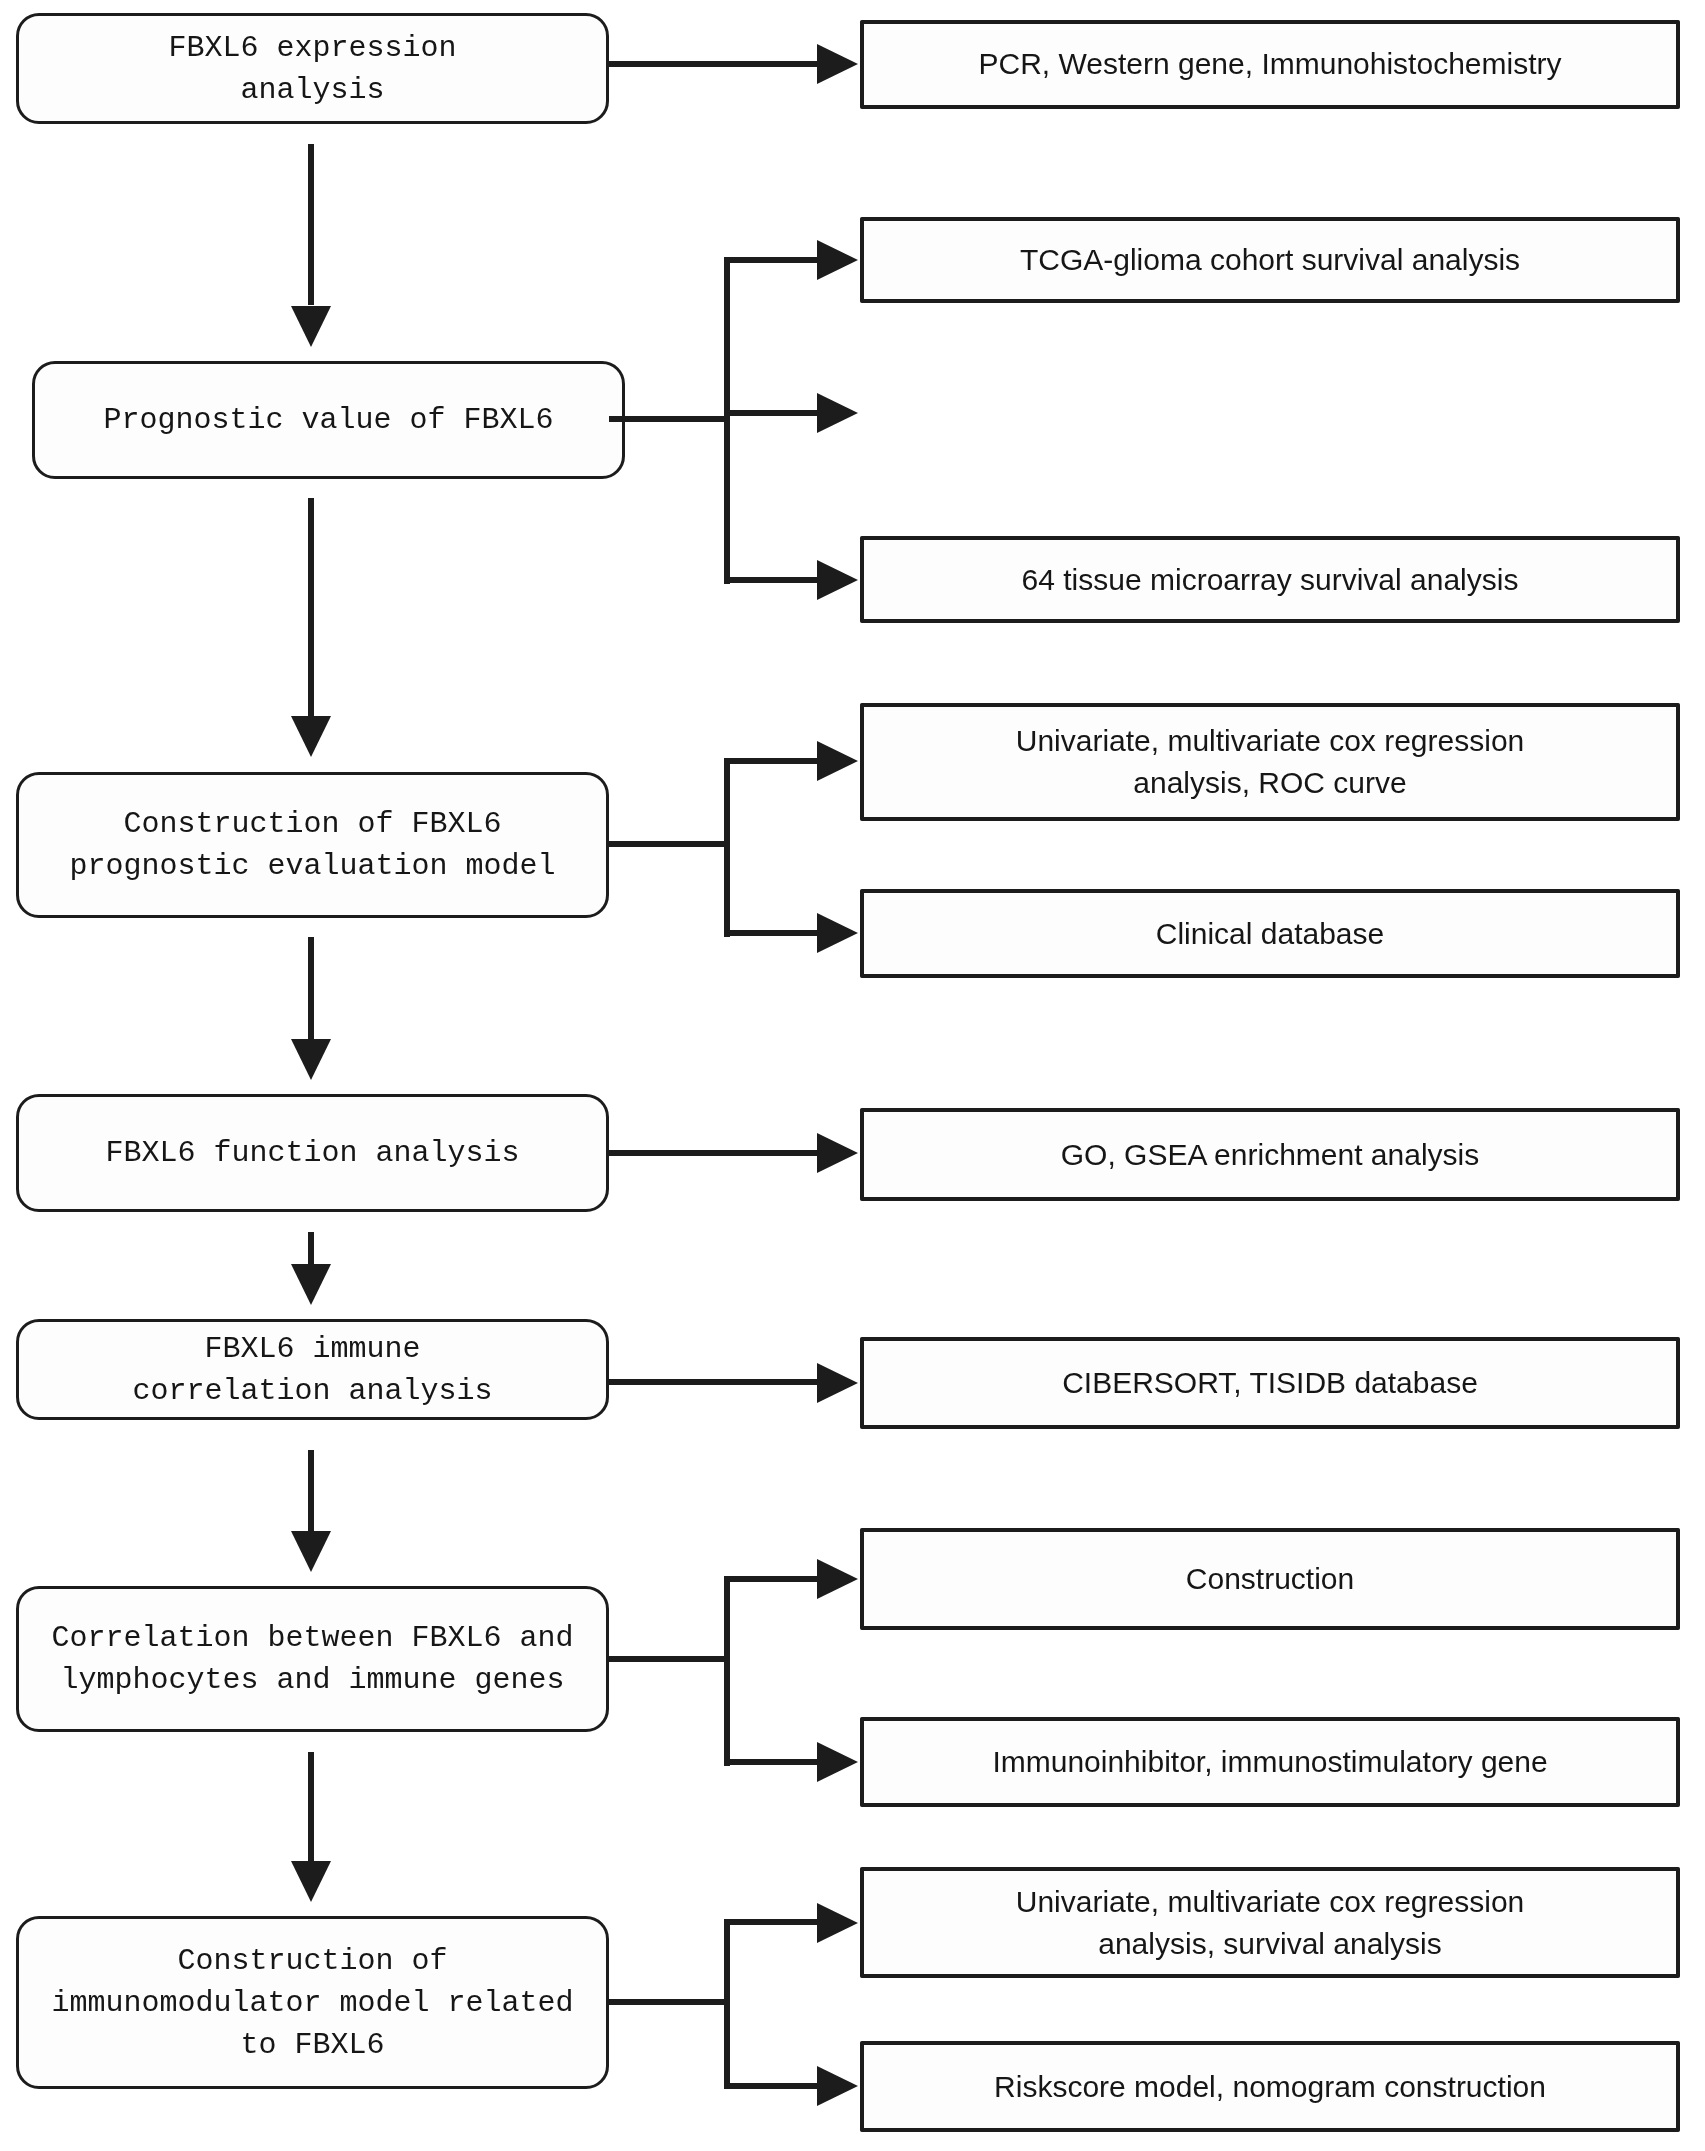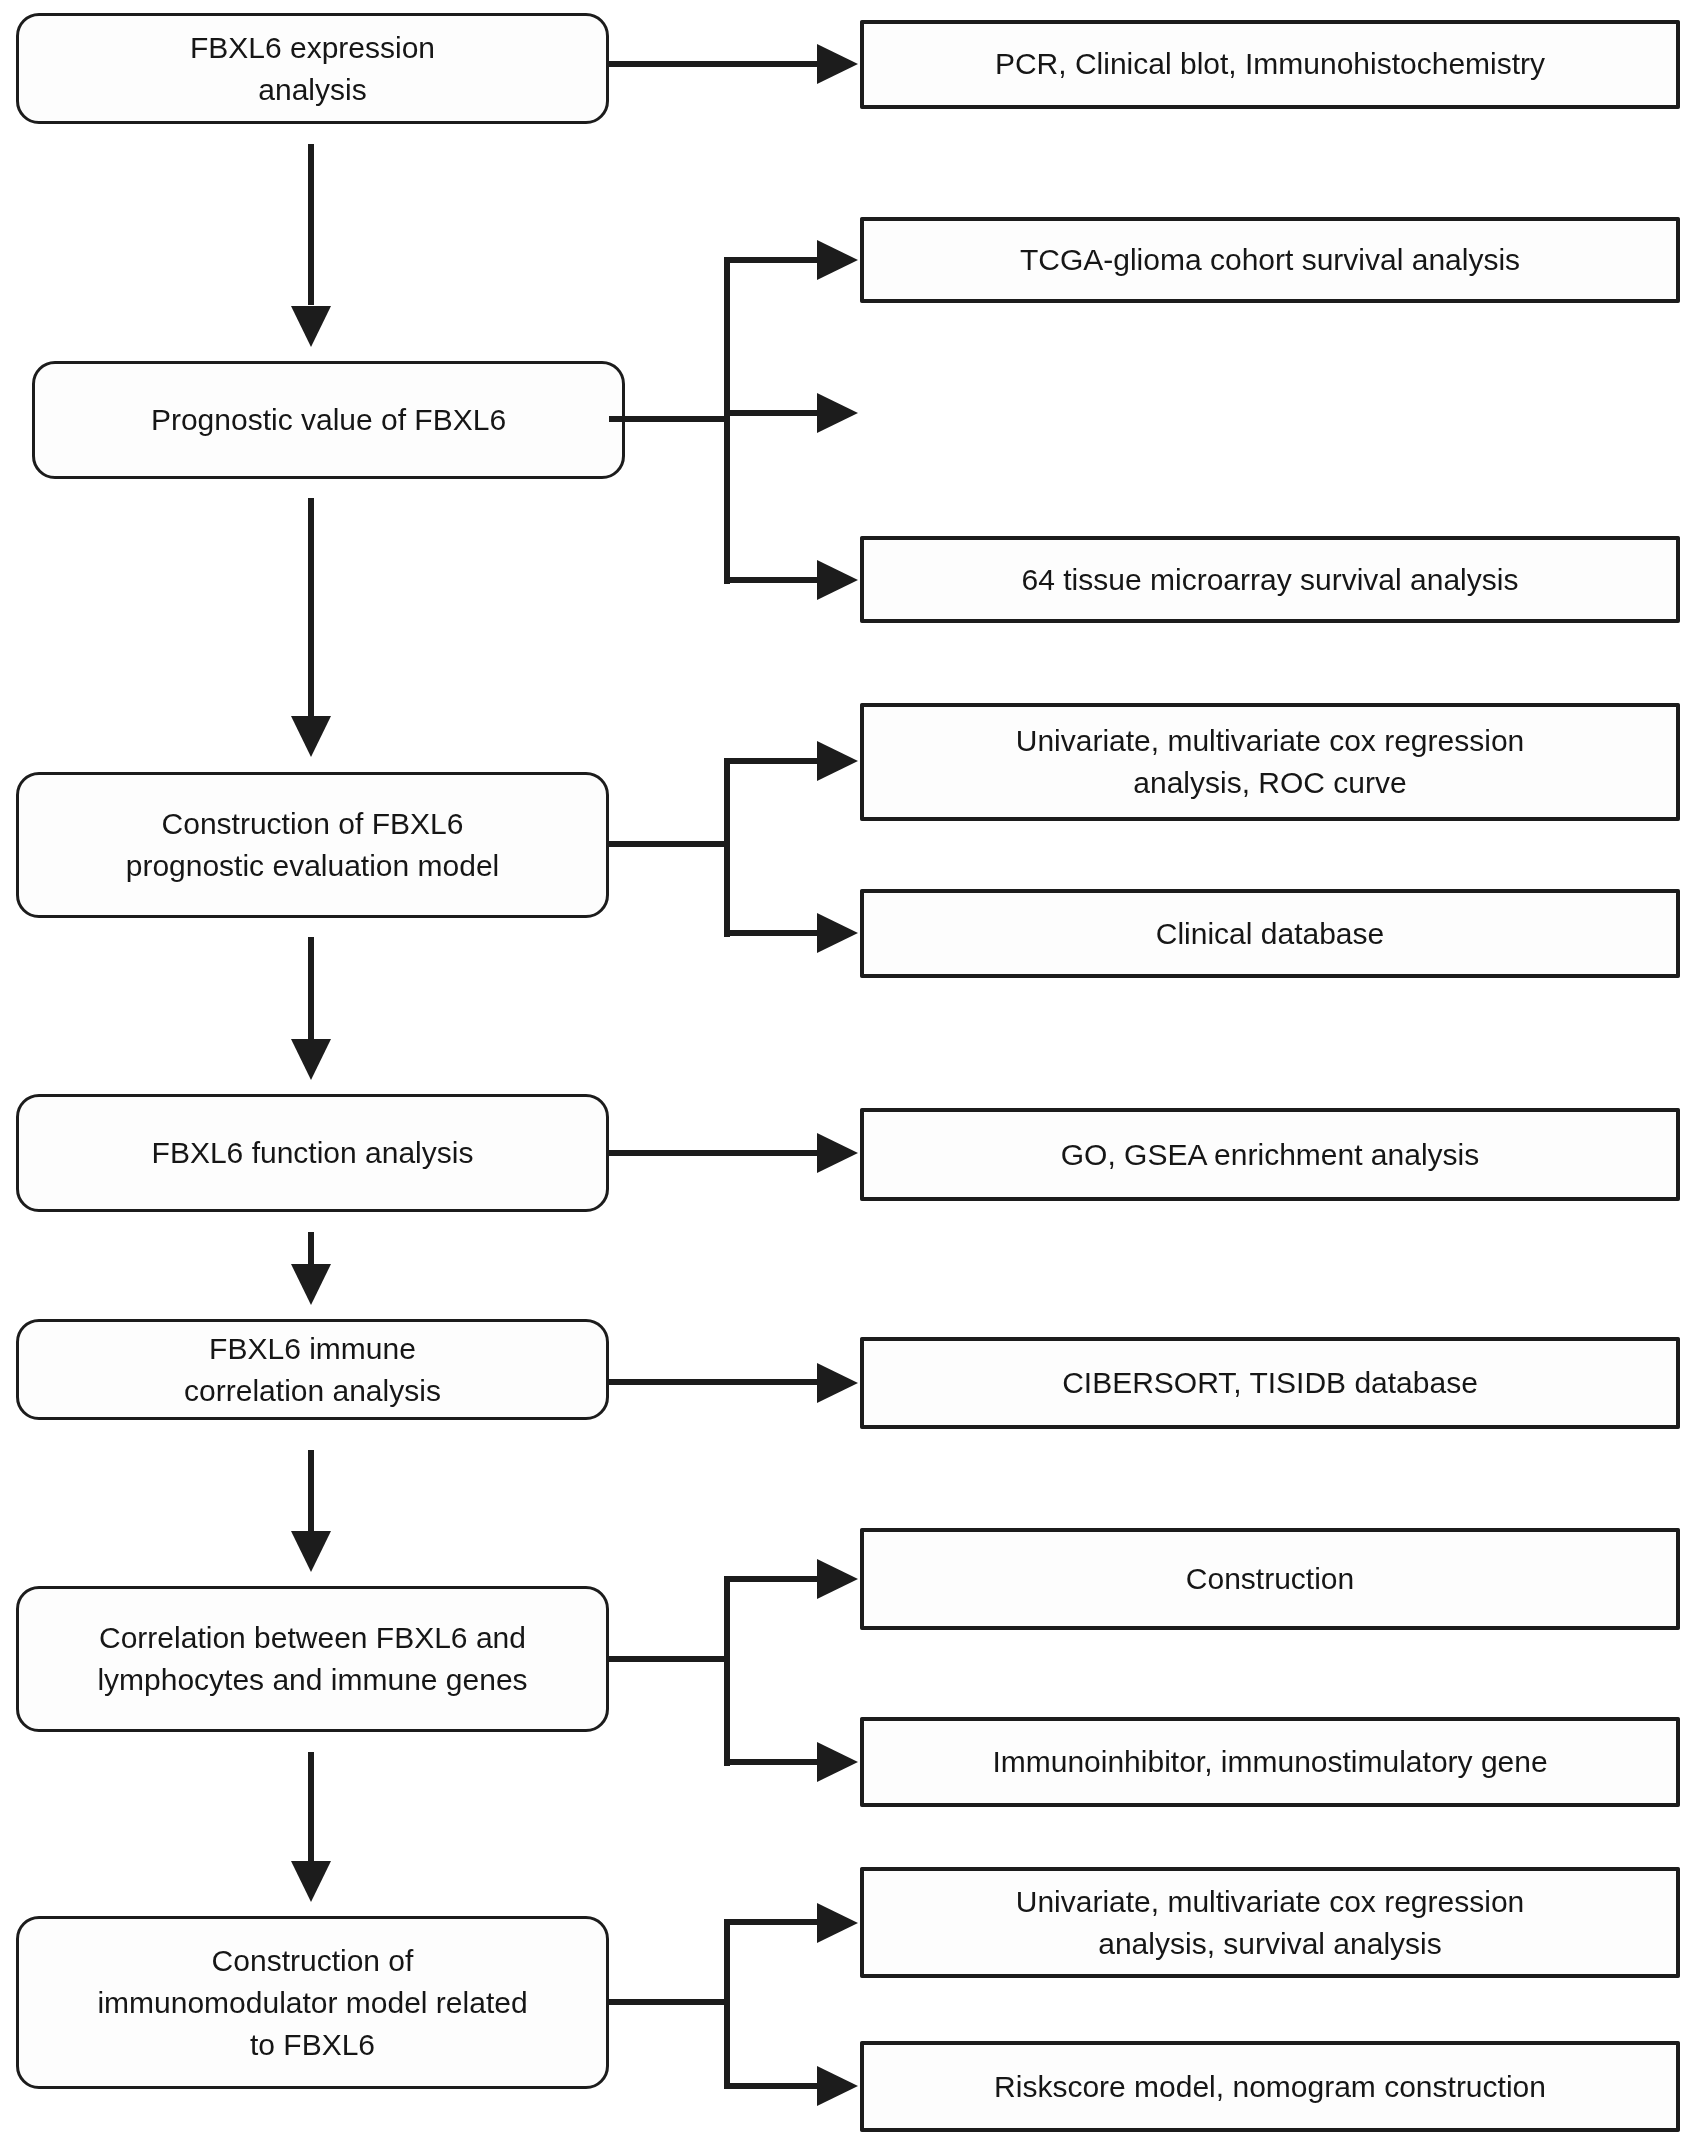--- a/index.html
+++ b/index.html
@@ -15,21 +15,21 @@
   .box{
     position:absolute;
     box-sizing:border-box;
     background:#fdfdfd;
     border:3.6px solid #1c1c1c;
     display:flex;
     align-items:center;
     justify-content:center;
     text-align:center;
   }
-  .lbox{ border-radius:23px; border-width:3.6px; }
+  .lbox{ border-radius:23px; border-width:3.6px;font-family:Liberation Mono, monospace; }
   .rbox{ border-radius:1.8px; border-width:4.5px; }
   .label{
     white-space:pre-line;
     font-size:30px;
     line-height:42px;
     color:#161616;
     padding:0 18px;
   }
   .hline,.vline{ position:absolute; background:#1c1c1c; }
   .head-right{
@@ -72,21 +72,21 @@
     <span class="label">Correlation between FBXL6 and
 lymphocytes and immune genes</span>
   </div>
   <div class="box lbox" style="left:16px;top:1916px;width:593px;height:173px">
     <span class="label">Construction of
 immunomodulator model related
 to FBXL6</span>
   </div>
 
   <div class="box rbox" style="left:860px;top:19.6px;width:820px;height:89px">
-    <span class="label">PCR, Clinical blot, Immunohistochemistry</span>
+    <span class="label">PCR, Western gene, Immunohistochemistry</span>
   </div>
   <div class="box rbox" style="left:860px;top:217px;width:820px;height:86px">
     <span class="label">TCGA-glioma cohort survival analysis</span>
   </div>
   <div class="box rbox" style="left:860px;top:536px;width:820px;height:87px">
     <span class="label">64 tissue microarray survival analysis</span>
   </div>
   <div class="box rbox" style="left:860px;top:703px;width:820px;height:118px">
     <span class="label">Univariate, multivariate cox regression
 analysis, ROC curve</span>

